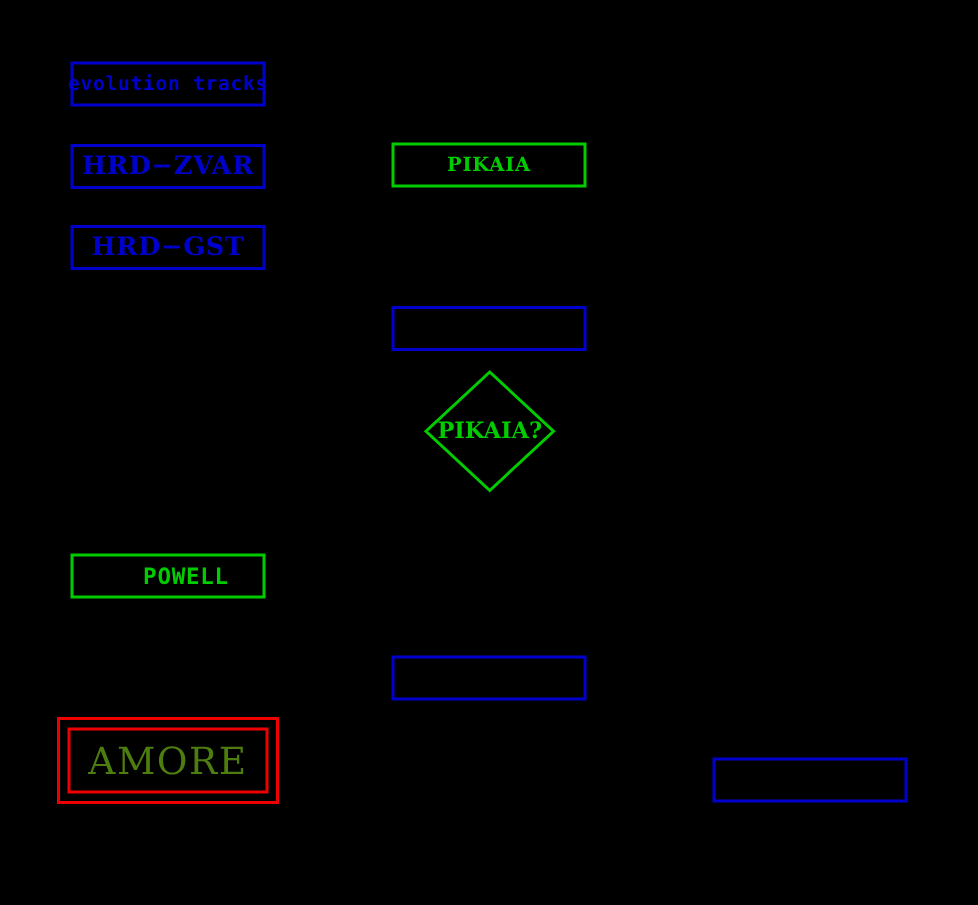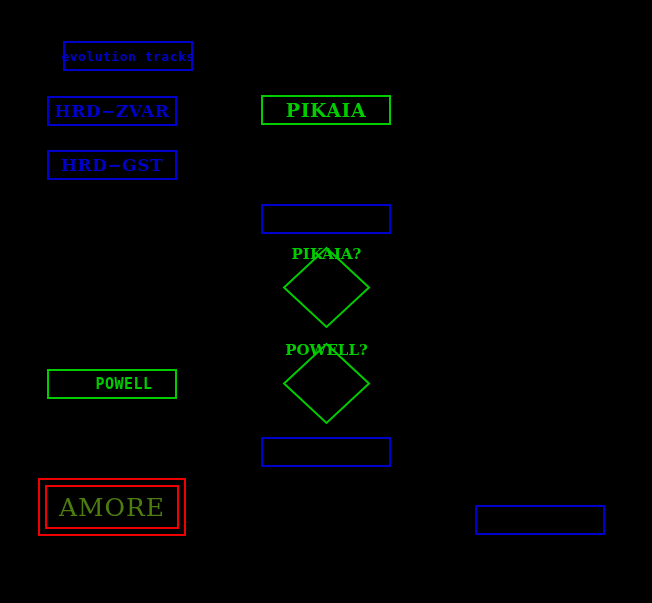--- a/index.html
+++ b/index.html
@@ -58,39 +58,40 @@
   .t-mono-green {
     font-family: "DejaVu Sans Mono", "Liberation Mono", monospace;
     font-weight: bold;
     font-size: 15px;
     letter-spacing: 1px;
     margin-left: 24px;
   }
   .t-serif-green {
     font-family: "DejaVu Serif", "Liberation Serif", serif;
     font-weight: bold;
-    font-size: 19px;
+    font-size: 13px;
     letter-spacing: 0.5px;
   }
   .t-diamond {
     font-family: "DejaVu Serif", "Liberation Serif", serif;
     font-weight: bold;
     font-size: 15px;
   }
   .t-amore {
     font-family: "DejaVu Serif", "Liberation Serif", serif;
     font-weight: normal;
     font-size: 25px;
     letter-spacing: 1px;
   }
 
   
   .diamond {
     position: absolute;
     display: flex;
+    align-items: center;
     justify-content: center;
   }
   .diamond svg {
     position: absolute;
     left: 0;
     top: 0;
     overflow: visible;
   }
   .diamond .label {
     position: relative;
@@ -122,21 +123,21 @@
   .amore-inner .label {
     color: #4d7c0f;
     line-height: 1;
   }
 </style>
 </head>
 <body>
 
 <div id="canvas">
 
-  <div class="node rect blue" style="left:63px; top:41px; width:130px; height:30px;">
+  <div class="node rect blue" style="left:47px; top:41px; width:130px; height:30px;">
     <span class="label t-mono-bold">evolution tracks</span>
   </div>
 
   <div class="node rect blue" style="left:47px; top:150px; width:130px; height:30px;">
     <span class="label t-serif-bold">HRD−GST</span>
   </div>
 
   <div class="node rect blue" style="left:47px; top:96px; width:130px; height:30px;">
     <span class="label t-serif-bold">HRD−ZVAR</span>
   </div>
@@ -153,26 +154,20 @@
     <svg width="87" height="81" viewBox="0 0 87 81">
       <polygon points="43.5,1 86,40.5 43.5,80 1,40.5" fill="none" stroke="#00cc00" stroke-width="2"></polygon>
     </svg>
     <span class="label t-diamond">PIKAIA?</span>
   </div>
 
   <div class="node rect green" style="left:47px; top:369px; width:130px; height:30px;">
     <span class="label t-mono-green">POWELL</span>
   </div>
 
-  <div class="diamond" style="left:283px; top:343px; width:87px; height:81px;">
-    <svg width="87" height="81" viewBox="0 0 87 81">
-      <polygon points="43.5,1 86,40.5 43.5,80 1,40.5" fill="none" stroke="#00cc00" stroke-width="2"></polygon>
-    </svg>
-    <span class="label t-diamond">POWELL?</span>
-  </div>
 
   <div class="node rect blue empty" style="left:261px; top:437px; width:130px; height:30px;">
     
   </div>
 
   <div class="amore-outer" style="left:38px; top:478px; width:148px; height:58px;">
     <div class="amore-inner">
       <span class="label t-amore">AMORE</span>
     </div>
   </div>

